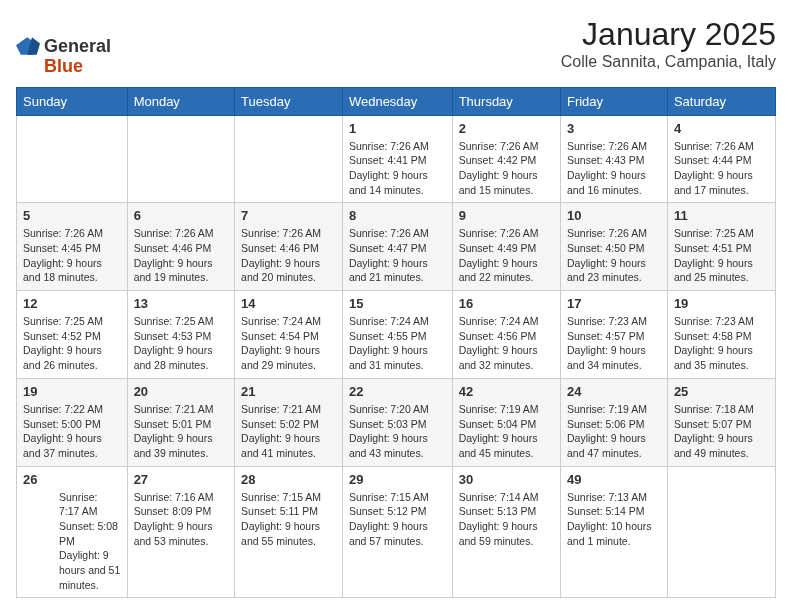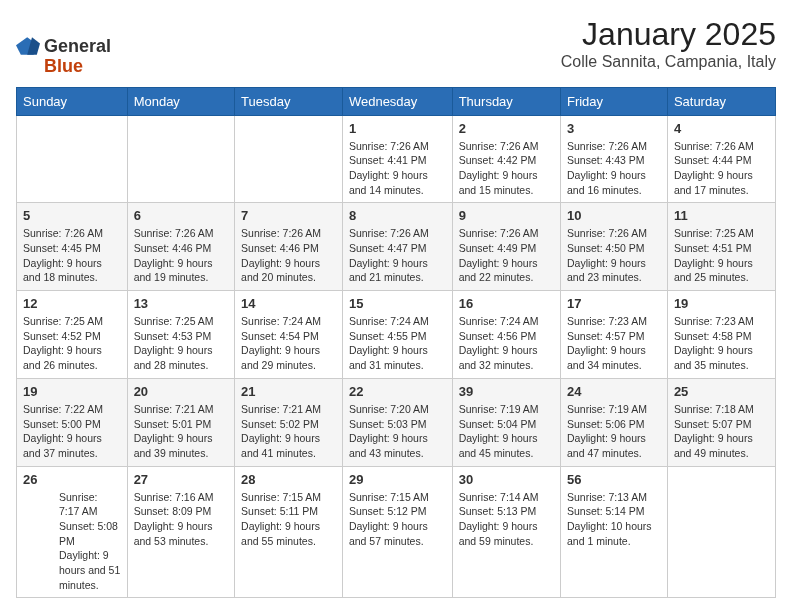--- a/index.html
+++ b/index.html
@@ -253,21 +253,21 @@
 Sunset: 5:02 PM
 Daylight: 9 hours and 41 minutes.</div>
         </td>
         <td>
           <span class="day-number">22</span>
           <div class="day-info" style="white-space: pre-line;">Sunrise: 7:20 AM
 Sunset: 5:03 PM
 Daylight: 9 hours and 43 minutes.</div>
         </td>
         <td>
-          <span class="day-number">39</span>
+          <span class="day-number">42</span>
           <div class="day-info" style="white-space: pre-line;">Sunrise: 7:19 AM
 Sunset: 5:04 PM
 Daylight: 9 hours and 45 minutes.</div>
         </td>
         <td>
           <span class="day-number">24</span>
           <div class="day-info" style="white-space: pre-line;">Sunrise: 7:19 AM
 Sunset: 5:06 PM
 Daylight: 9 hours and 47 minutes.</div>
         </td>
@@ -303,21 +303,21 @@
 Sunset: 5:12 PM
 Daylight: 9 hours and 57 minutes.</div>
         </td>
         <td>
           <span class="day-number">30</span>
           <div class="day-info" style="white-space: pre-line;">Sunrise: 7:14 AM
 Sunset: 5:13 PM
 Daylight: 9 hours and 59 minutes.</div>
         </td>
         <td>
-          <span class="day-number">56</span>
+          <span class="day-number">49</span>
           <div class="day-info" style="white-space: pre-line;">Sunrise: 7:13 AM
 Sunset: 5:14 PM
 Daylight: 10 hours and 1 minute.</div>
         </td>
         <td class="empty-cell"></td>
       </tr>
     </tbody>
 </table>
 
 </body></html>

